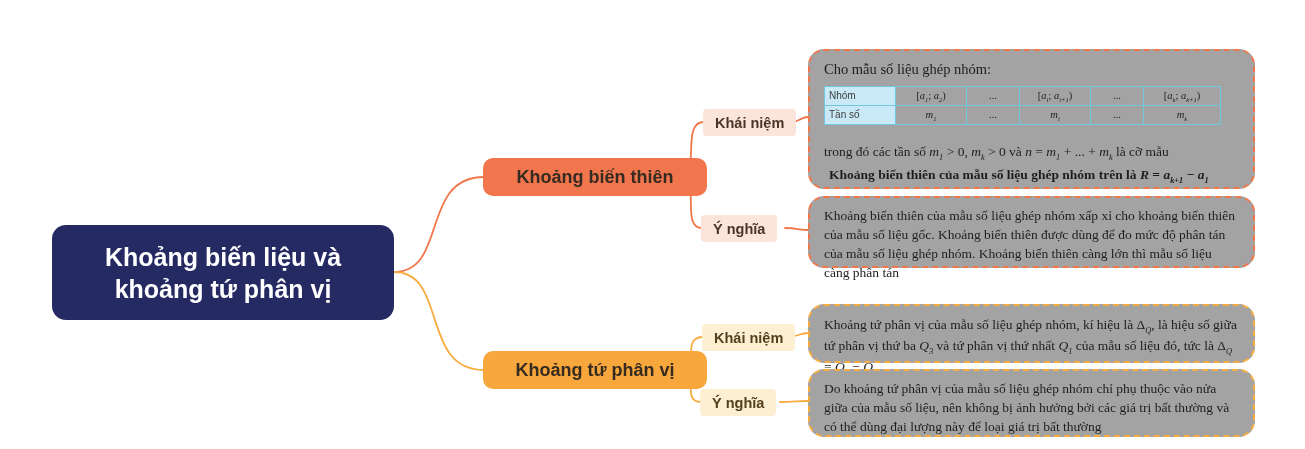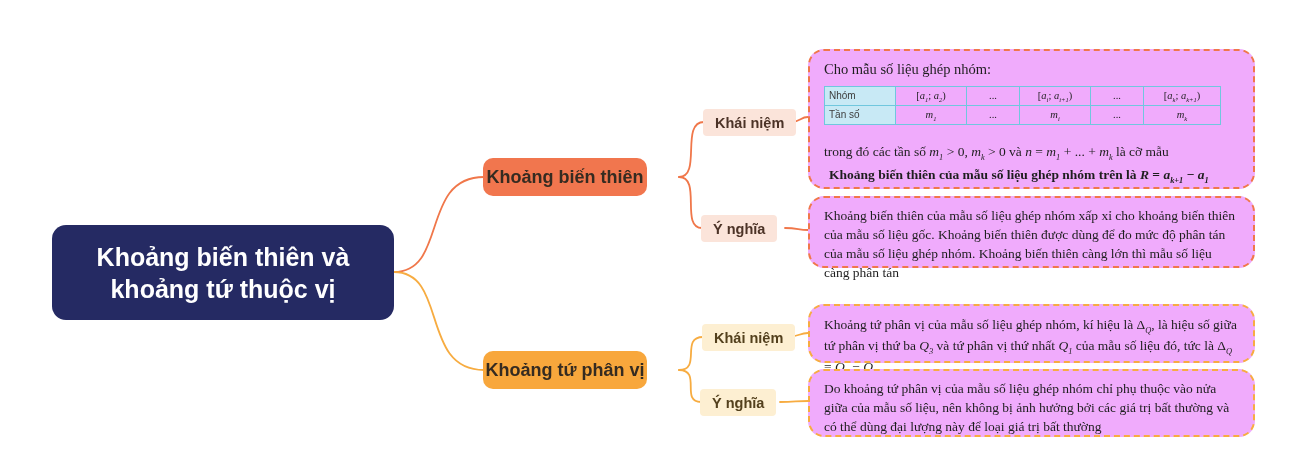--- a/index.html
+++ b/index.html
@@ -23,37 +23,37 @@
   .node{
     position:absolute;display:flex;align-items:center;justify-content:center;
     box-sizing:border-box;text-align:center;
   }
   .root-node{
     left:52px;top:225px;width:342px;height:95px;background:var(--c-root);
     border-radius:14px;color:#ffffff;font-weight:bold;font-size:25px;line-height:1.28;
     padding:0 20px;
   }
   .branch-node{
-    width:164px;height:38px;border-radius:10px;font-weight:bold;font-size:18px;
+    width:224px;height:38px;border-radius:10px;font-weight:bold;font-size:18px;
     color:#352B21;
   }
   .branch-range{left:483px;top:158px;background:var(--c-coral);}
   .branch-iqr{left:483px;top:351px;background:var(--c-amber);}
   .sub-node{
     height:27px;border-radius:4px;font-weight:bold;font-size:14.5px;padding:0 12px;
   }
   .sub-pink{background:var(--c-pink);color:#4C3327;}
   .sub-cream{background:var(--c-cream);color:#53401D;}
   .sub-k1{left:703px;top:109px;}
   .sub-y1{left:701px;top:215px;}
   .sub-k2{left:702px;top:324px;}
   .sub-y2{left:700px;top:389px;}
   .content-box{
     position:absolute;left:808px;width:447px;box-sizing:border-box;
-    border-radius:16px;background:#f0abfc;
+    border-radius:16px;background:#a3a3a3;
     font-family:"Liberation Serif",serif;font-size:13.5px;color:var(--c-ink);
     line-height:1.42;
   }
   .border-coral{border:2px dashed var(--c-coral-line);}
   .border-amber{border:2px dashed var(--c-amber-line);}
   .box-concept-range{top:49px;height:140px;padding:8px 14px;}
   .box-meaning-range{top:196px;height:72px;padding:8px 14px;}
   .box-concept-iqr{top:304px;height:59px;padding:9px 14px;line-height:1.55;}
   .box-meaning-iqr{top:369px;height:68px;padding:8px 14px;}
   .intro-line{font-size:14.5px;margin-bottom:6px;}
@@ -94,21 +94,21 @@
     </g>
     <g stroke="#F7AC41" stroke-width="1.8" stroke-linecap="round">
       <path d="M394,272 C448,272 420,370 484,370"></path>
       <path d="M679,370 C702,370 680,337 703,337"></path>
       <path d="M679,370 C702,370 680,402 701,402"></path>
       <path d="M786,337 C799,337 799,333 808,333"></path>
       <path d="M780,402 C795,402 796,401 808,401"></path>
     </g>
   </svg>
 
-  <div class="node root-node">Khoảng biến thiên và khoảng tứ thuộc vị</div>
+  <div class="node root-node">Khoảng biến liệu và khoảng tứ phân vị</div>
 
   <div class="node branch-node branch-range">Khoảng biến thiên</div>
 
   <div class="node branch-node branch-iqr">Khoảng tứ phân vị</div>
 
   <div class="node sub-node sub-pink sub-k1">Khái niệm</div>
 
   <div class="node sub-node sub-pink sub-y1">Ý nghĩa</div>
 
   <div class="node sub-node sub-cream sub-k2">Khái niệm</div>

